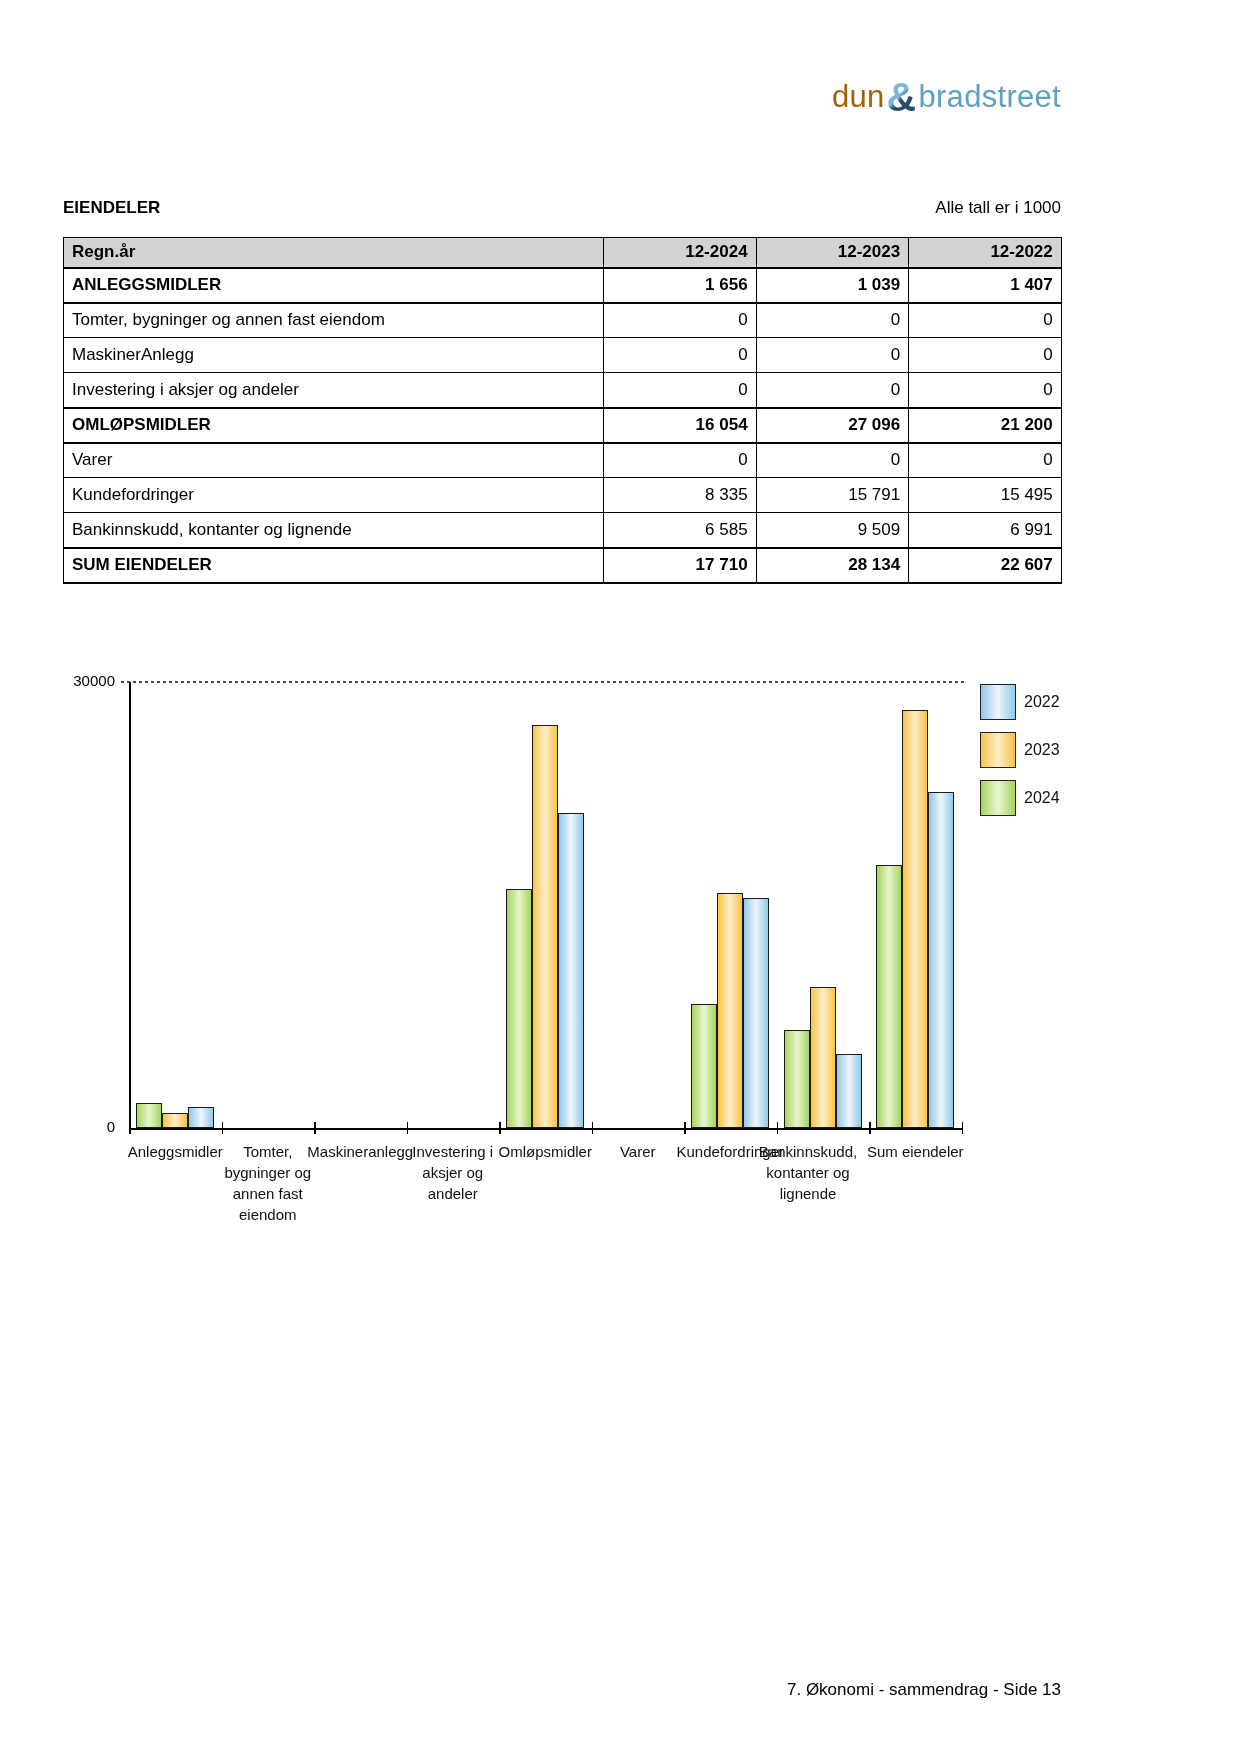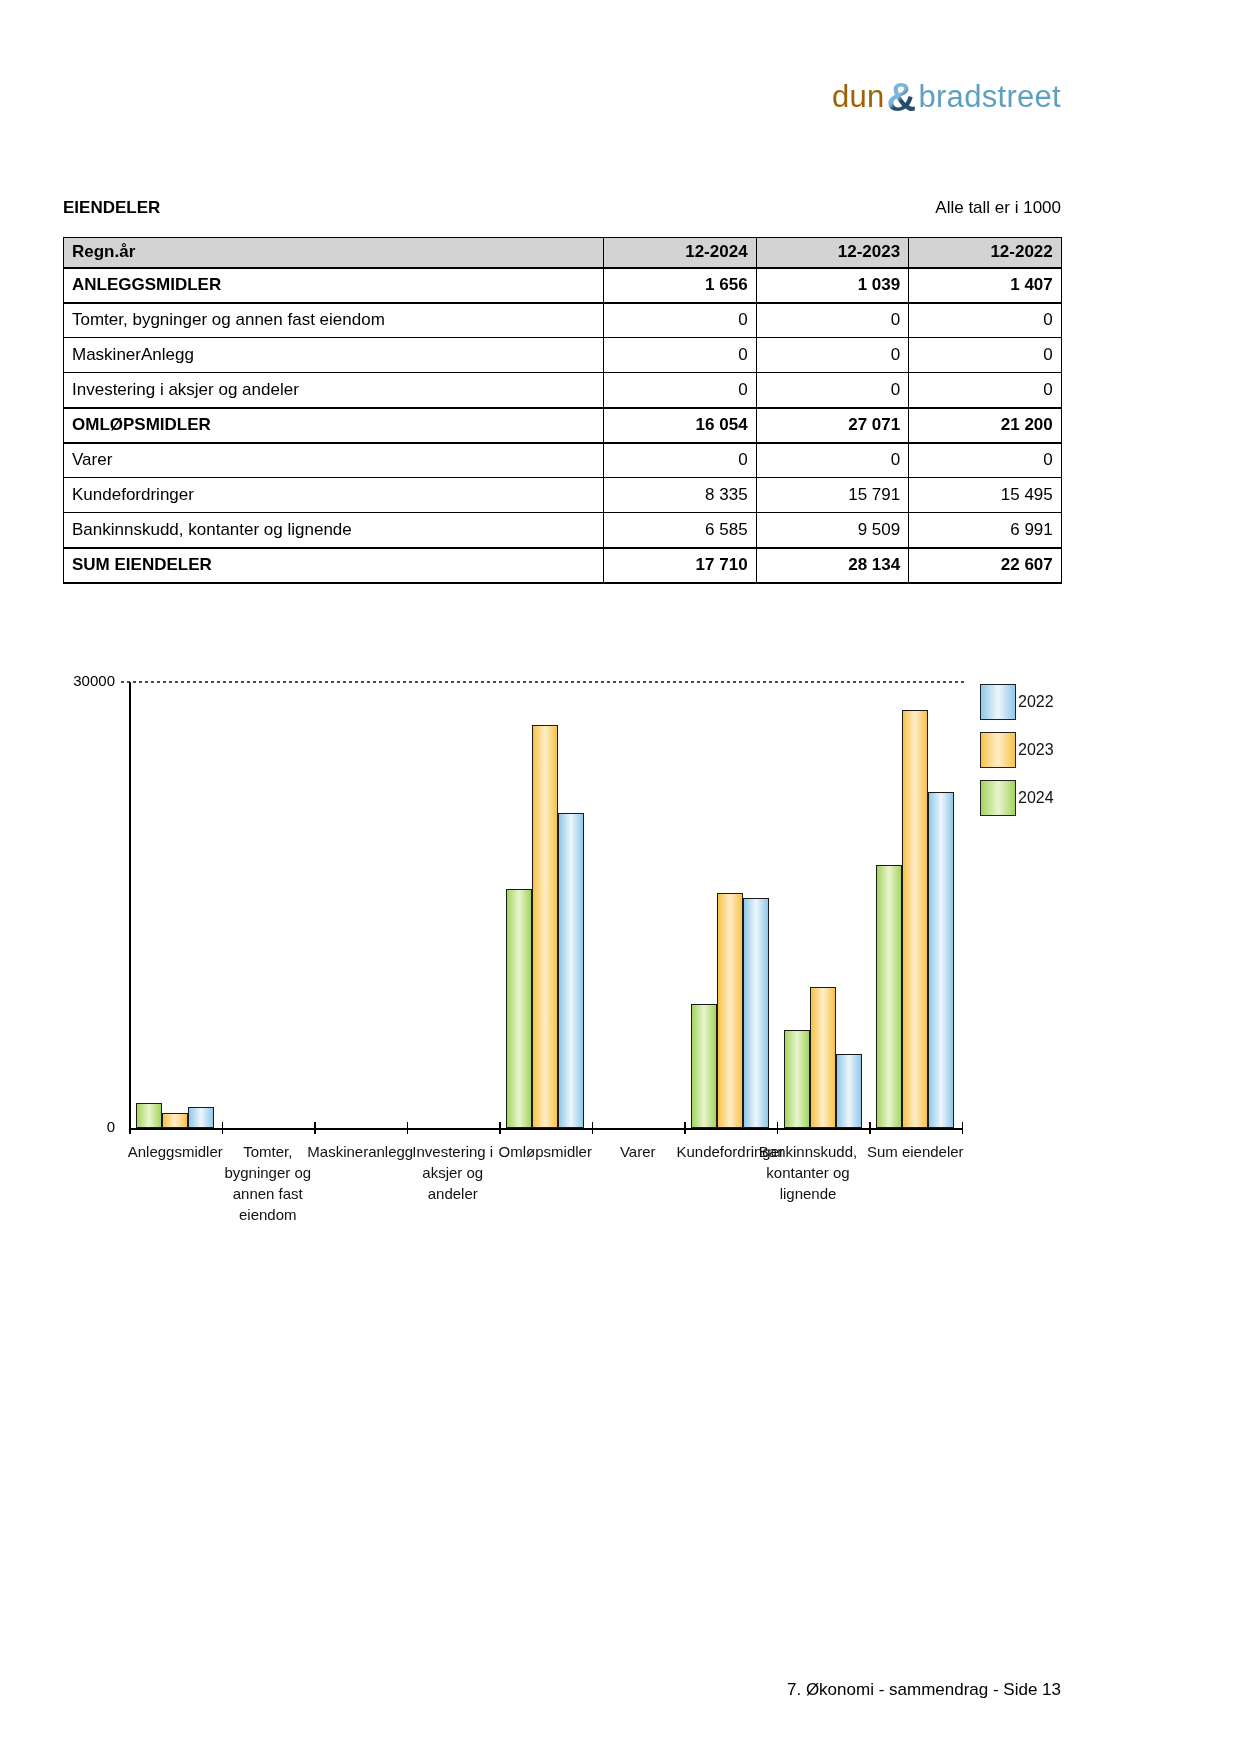--- a/index.html
+++ b/index.html
@@ -52,21 +52,21 @@
   .vline{position:absolute;width:1.5px;background:#000;}
   .hline{position:absolute;height:1.5px;background:#000;}
   .tick{position:absolute;width:1.5px;height:12px;background:#000;}
   .bar{position:absolute;border:1px solid #1a1a1a;box-sizing:border-box;}
   .xlab{position:absolute;width:140px;text-align:center;font-size:15px;line-height:21px;color:#111;}
 
   
   .legend{position:absolute;left:980px;top:684px;}
   .legend-item{display:flex;align-items:center;margin-bottom:12px;}
   .swatch{width:36px;height:36px;border:1px solid #222;box-sizing:border-box;display:inline-block;}
-  .legend-label{font-size:16px;margin-left:2px;color:#111;}
+  .legend-label{font-size:16px;margin-left:8px;color:#111;}
 
   
   .footer{position:absolute;top:1680px;right:180px;font-size:17px;}
 </style>
 </head>
 <body>
 
 <div class="page">
 
   <div class="logo">
@@ -112,21 +112,21 @@
     </tr>
     <tr>
       <td class="lbl">Investering i aksjer og andeler</td>
       <td>0</td>
       <td>0</td>
       <td>0</td>
     </tr>
     <tr class="bold-row">
       <td class="lbl">OMLØPSMIDLER</td>
       <td>16 054</td>
-      <td>27 071</td>
+      <td>27 096</td>
       <td>21 200</td>
     </tr>
     <tr>
       <td class="lbl">Varer</td>
       <td>0</td>
       <td>0</td>
       <td>0</td>
     </tr>
     <tr>
       <td class="lbl">Kundefordringer</td>

